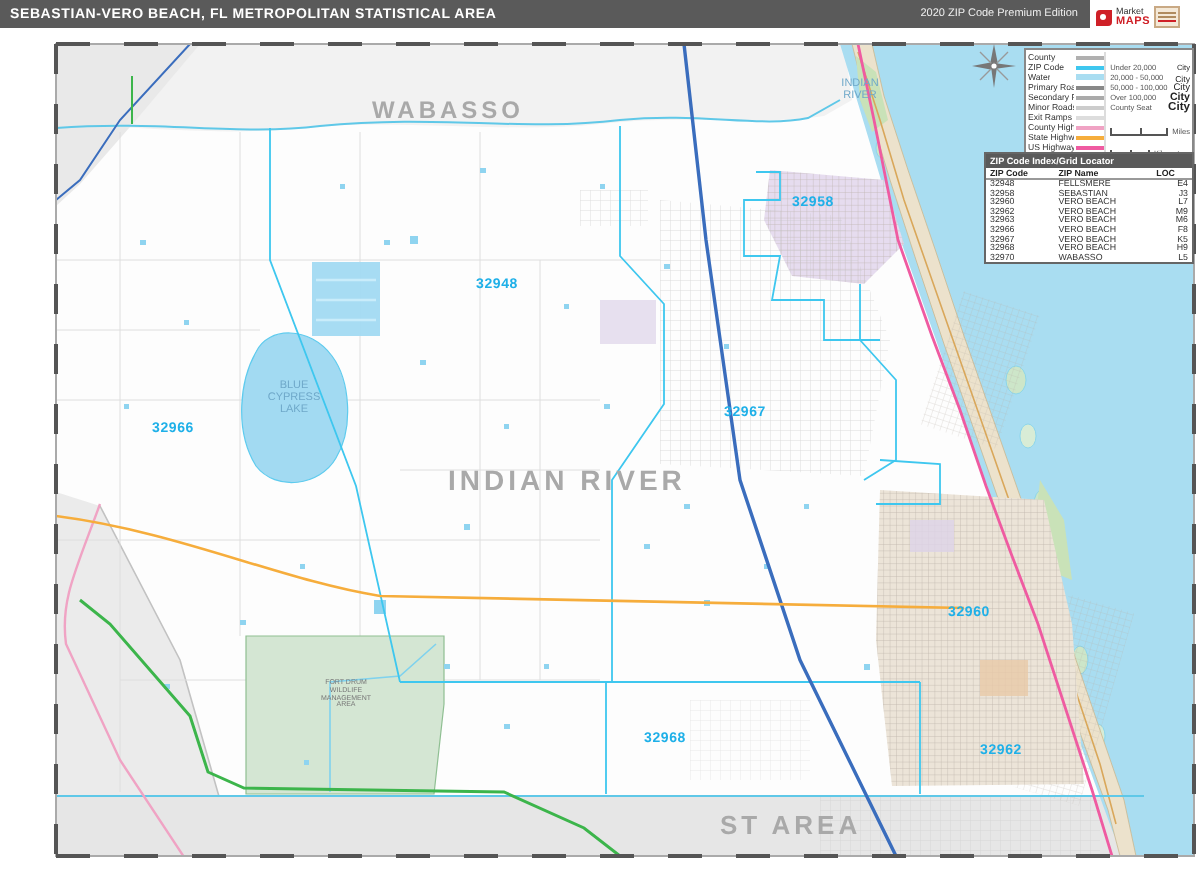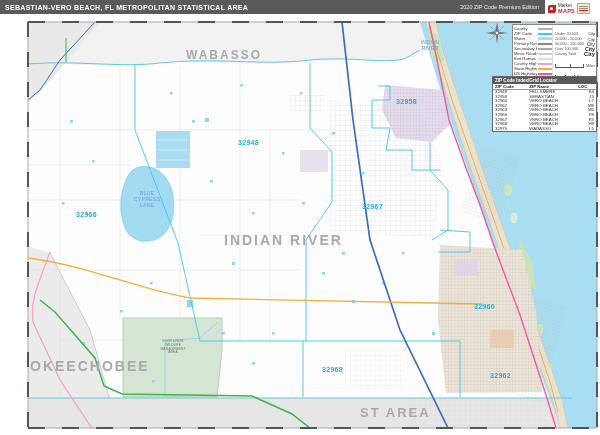--- a/index.html
+++ b/index.html
@@ -370,21 +370,20 @@
             <td>32970</td>
             <td>WABASSO</td>
             <td class="loc">L5</td>
           </tr>
         </tbody>
     </table>
   </div>
 
   <span class="county-label" style="left:186px;top:48px;font-size:12px;">WABASSO</span>
   <span class="county-label" style="left:224px;top:232px;font-size:14px;">INDIAN RIVER</span>
-  <span class="county-label" style="left:30px;top:358px;font-size:14px;">OKEECHOBEE</span>
   <span class="county-label" style="left:360px;top:405px;font-size:13px;">ST AREA</span>
 
   <span class="zip-label" style="left:238px;top:139px;">32948</span>
   <span class="zip-label" style="left:396px;top:98px;">32958</span>
   <span class="zip-label" style="left:76px;top:211px;">32966</span>
   <span class="zip-label" style="left:362px;top:203px;">32967</span>
   <span class="zip-label" style="left:474px;top:303px;">32960</span>
   <span class="zip-label" style="left:490px;top:372px;">32962</span>
   <span class="zip-label" style="left:322px;top:366px;">32968</span>
 

